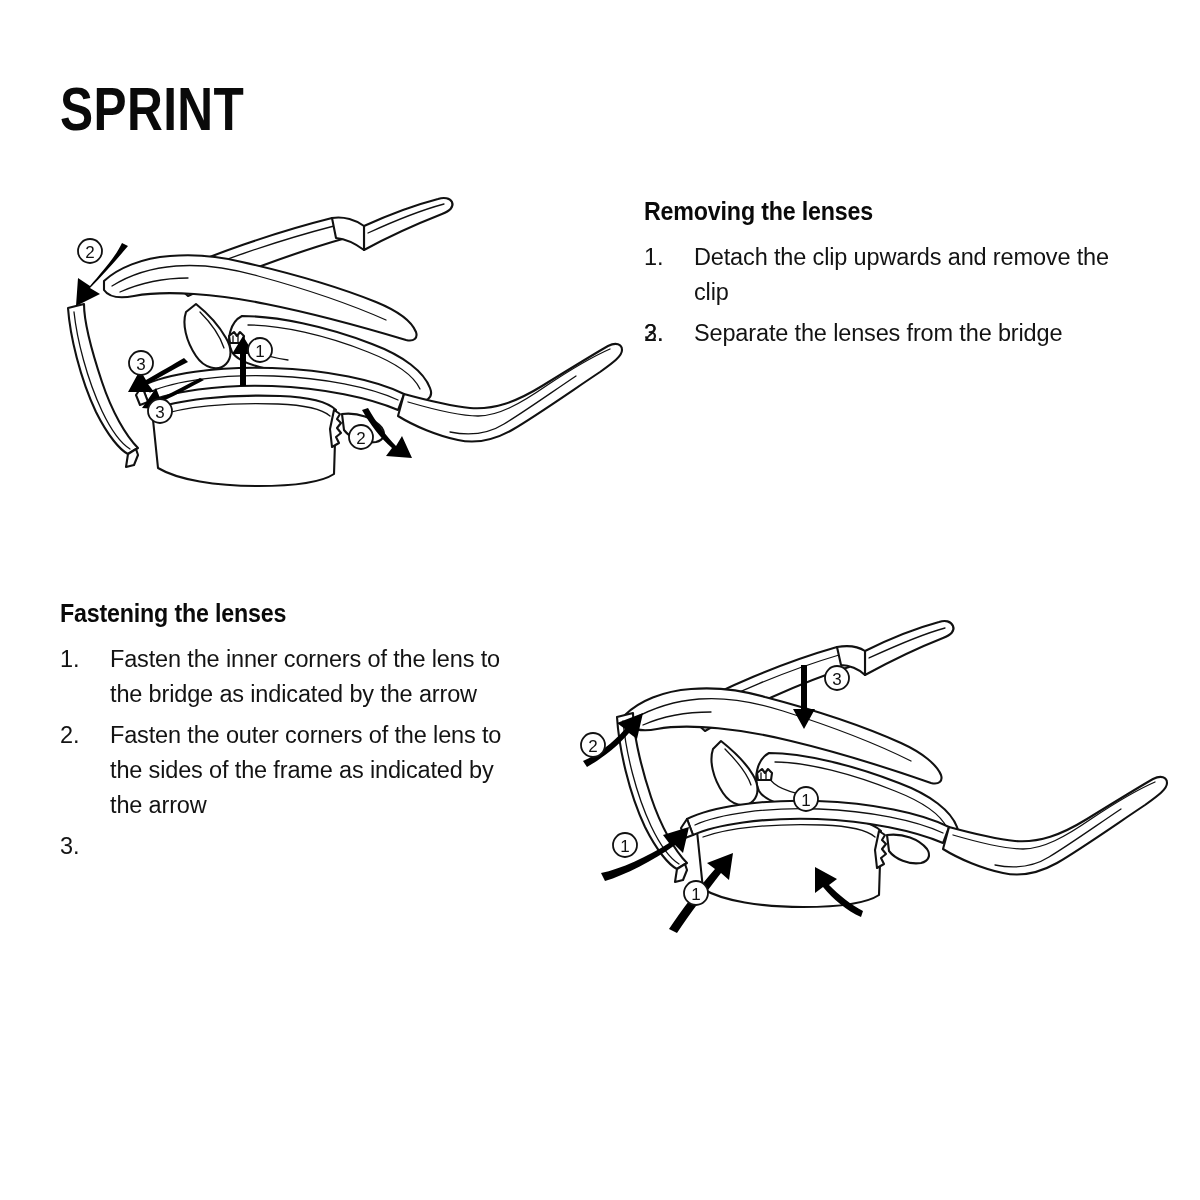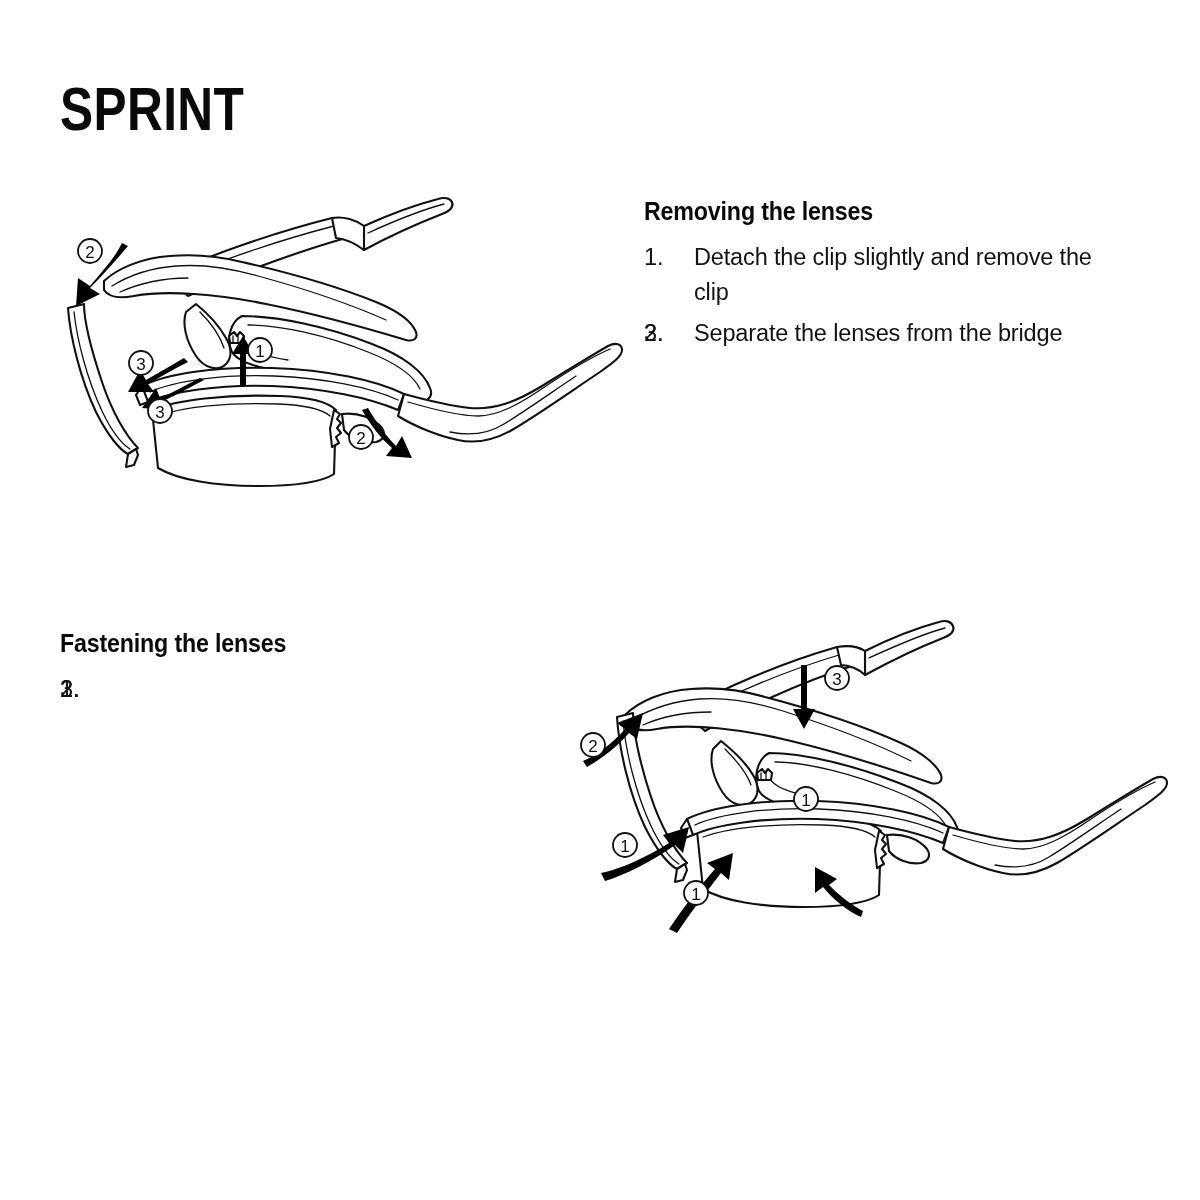--- a/index.html
+++ b/index.html
@@ -27,21 +27,21 @@
     line-height: 62px;
     letter-spacing: 0.5px;
     transform: scaleX(0.80);
     transform-origin: left top;
     color: #0a0a0a;
   }
 
   
   .text-block { position: absolute; }
   .block-removing { left: 644px; top: 196px; width: 480px; }
-  .block-fastening { left: 60px;  top: 628px; width: 470px; }
+  .block-fastening { left: 60px;  top: 598px; width: 470px; }
 
   .section-heading {
     font-family: "Liberation Sans", sans-serif;
     font-weight: 700;
     font-size: 25px;
     line-height: 30px;
     letter-spacing: -0.2px;
     transform: scaleX(0.93);
     transform-origin: left top;
     color: #0a0a0a;
@@ -251,40 +251,42 @@
       </g>
     </g>
   </svg>
 </div>
 
 <div class="text-block block-removing">
   <h2 class="section-heading">Removing the lenses</h2>
   <ol class="steps">
     <li>
       <span class="num">1.</span>
-      <span class="step-text">Detach the clip slightly and remove the clip</span>
+      <span class="step-text">Detach the clip upwards and remove the clip</span>
     </li>
     <li>
       <span class="num">2.</span>
     </li>
     <li>
       <span class="num">3.</span>
       <span class="step-text">Separate the lenses from the bridge</span>
     </li>
   </ol>
 </div>
 
 <div class="text-block block-fastening">
   <h2 class="section-heading">Fastening the lenses</h2>
   <ol class="steps">
     <li>
       <span class="num">1.</span>
+      <span class="step-text">Fasten the inner corners of the lens to the bridge as indicated by the arrow</span>
     </li>
     <li>
       <span class="num">2.</span>
+      <span class="step-text">Fasten the outer corners of the lens to the sides of the frame as indicated by the arrow</span>
     </li>
     <li>
       <span class="num">3.</span>
     </li>
   </ol>
 </div>
 
 <div class="illus illus-bottom">
   <svg viewBox="0 0 625 345" xmlns="http://www.w3.org/2000/svg" aria-hidden="true">
 

